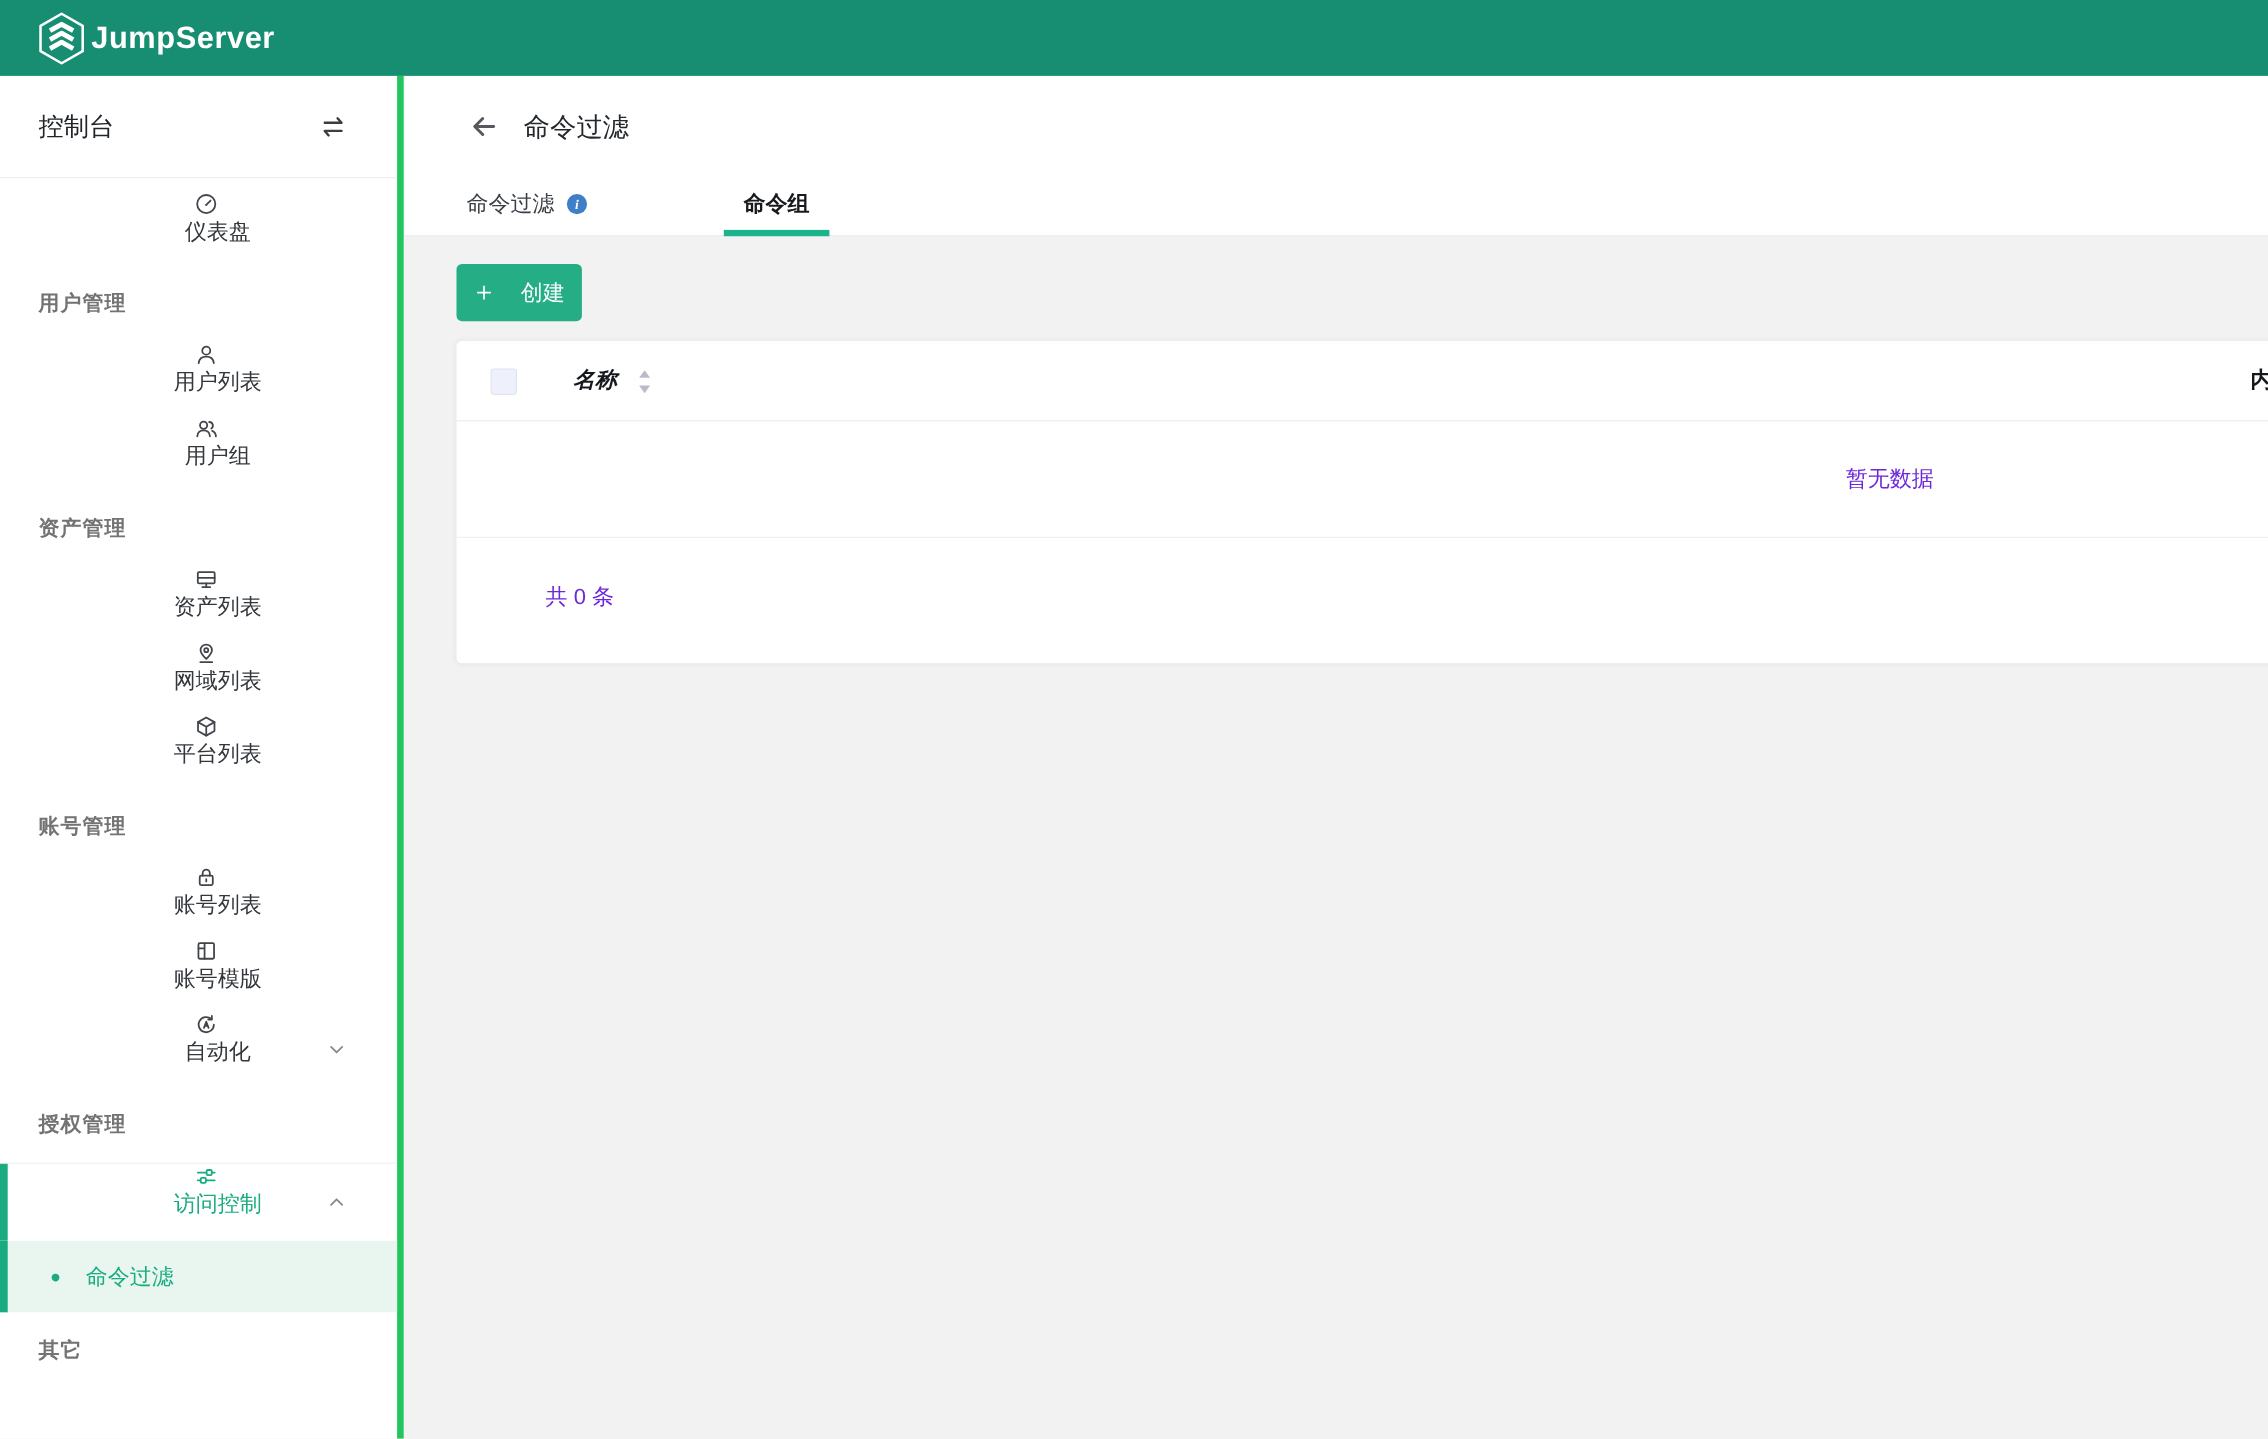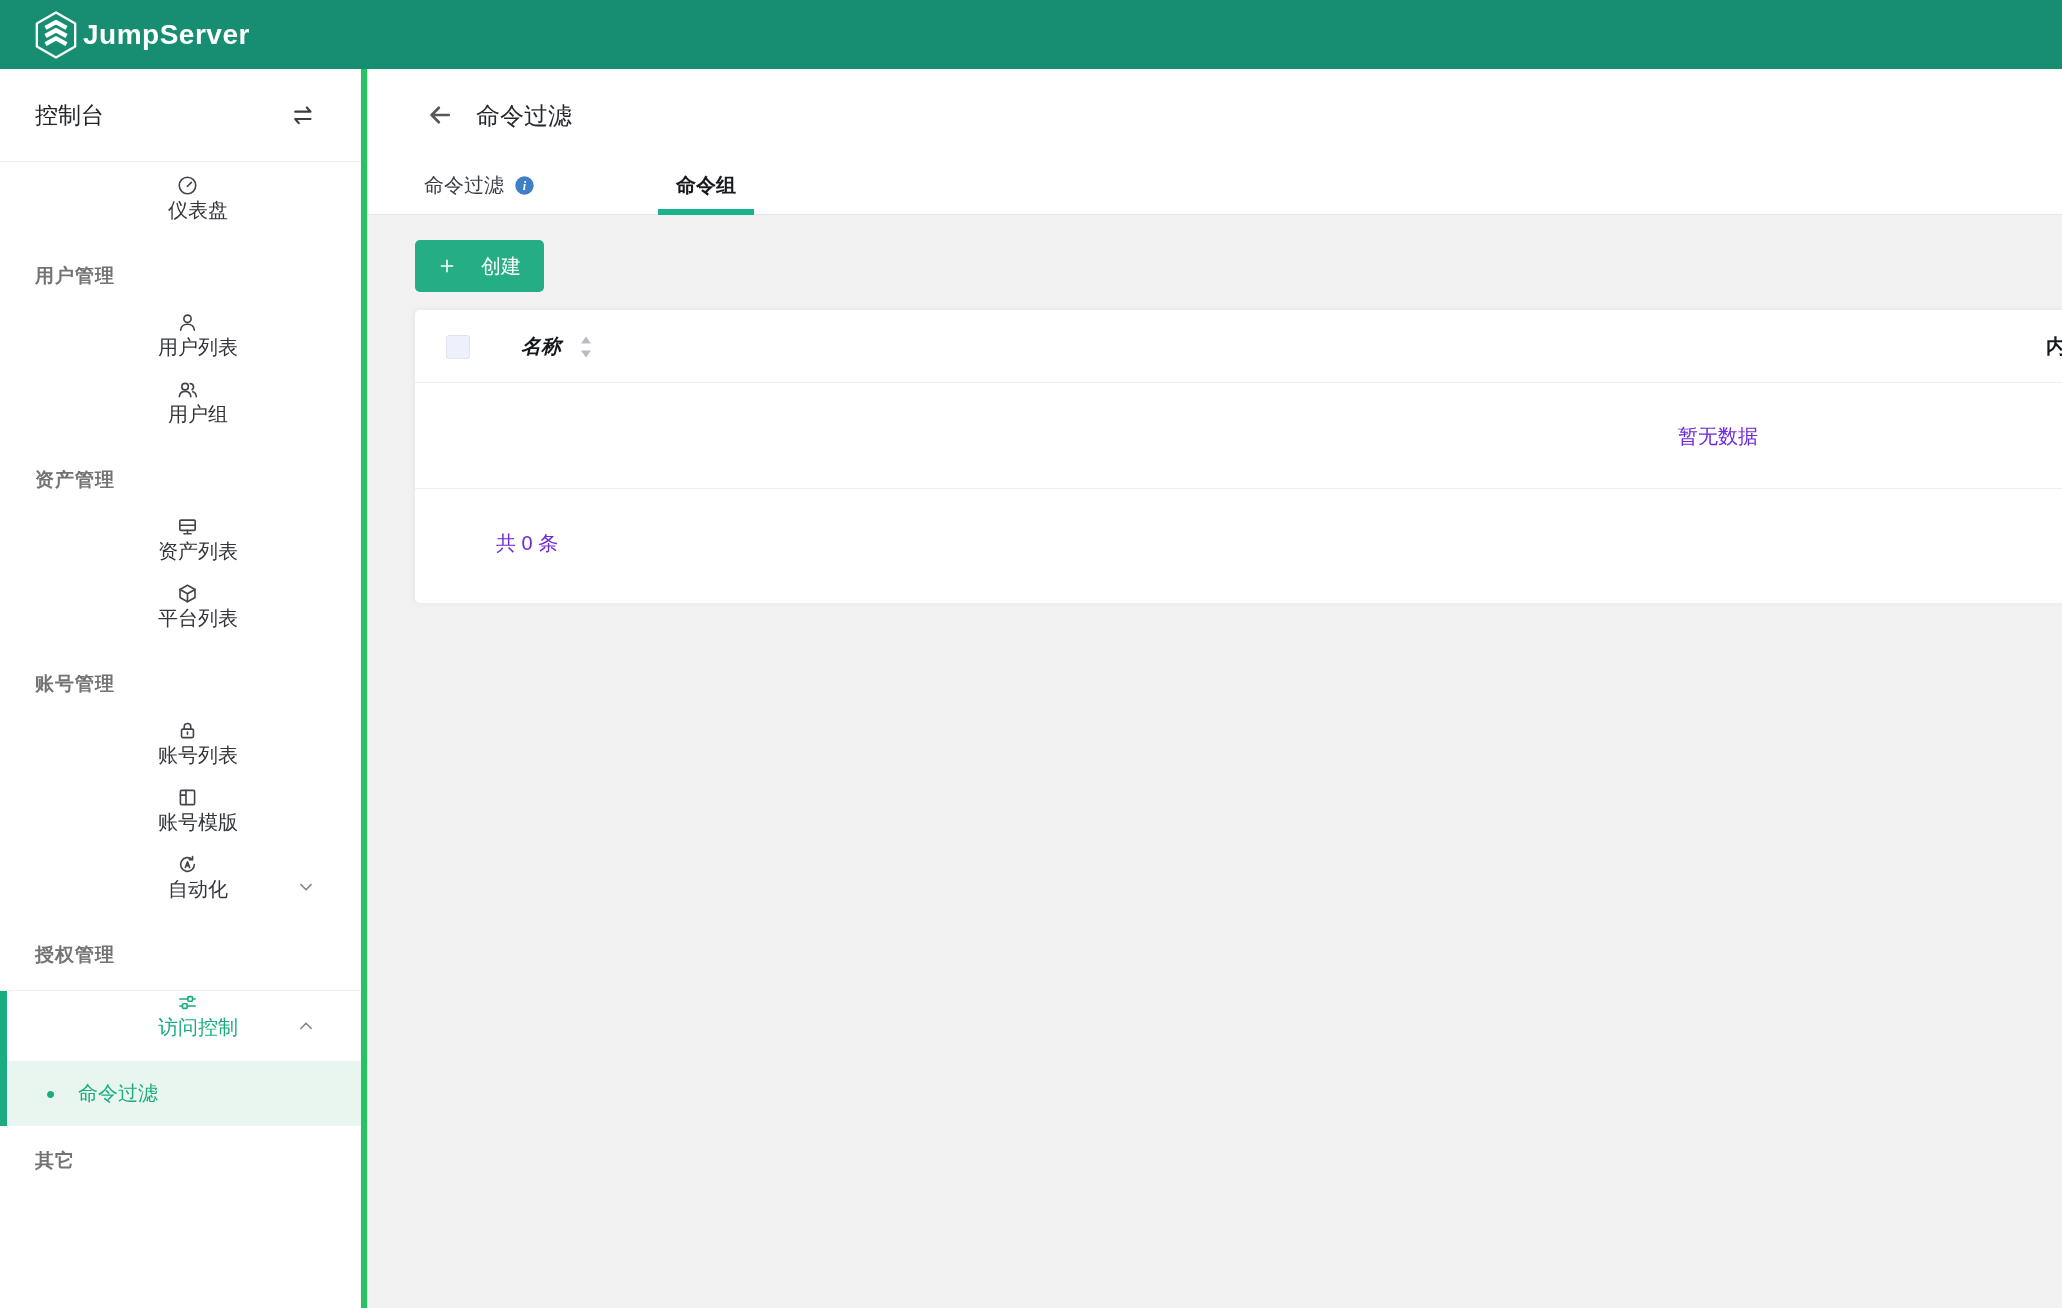--- a/index.html
+++ b/index.html
@@ -53,21 +53,21 @@
   .page-title { position: absolute; left: 108px; top: 31px; font-size: 24px; font-weight: 500; color: #24272c; }
   .tab { position: absolute; bottom: 0; height: 58px; display: flex; align-items: center; cursor: pointer; }
   .tab-plain { left: 56px; gap: 10px; font-size: 20px; color: #3c4046; }
   .tab-active { left: 290px; width: 96px; justify-content: center; font-size: 20px; font-weight: 700; color: #17191d; }
   .tab-underline { position: absolute; left: 0; right: 0; bottom: -1px; height: 6px;
                background: var(--tab-underline, #1ab38b); }
   .info { width: 21px; height: 21px; display: inline-flex; }
   .info svg { width: 100%; height: 100%; }
 
   .content { position: absolute; left: 0; right: 0; top: 146px; bottom: 0; background: var(--content-bg, #f2f2f3); }
-  .create-btn { position: absolute; left: 47px; top: 25px; width: 129px; height: 52px;
+  .create-btn { position: absolute; left: 47px; top: 25px; width: 114px; height: 52px;
                background: var(--button-green, #25ae85); border: none; border-radius: 5px;
                color: #fff; font-size: 20px; font-family: inherit; display: flex; align-items: center;
                justify-content: center; gap: 25px; cursor: pointer; }
   .create-btn .plus { width: 18px; height: 18px; display: inline-flex; }
   .create-btn .plus svg { width: 100%; height: 100%; }
 
   .card { position: absolute; left: 47px; top: 95px; width: 1760px; height: 293px;
           background: #fff; border-radius: 5px; box-shadow: 0 0 6px rgba(31,45,61,.07); }
   .thead { position: relative; height: 73px; border-bottom: 1px solid #e9ecf1; }
   .checkbox { position: absolute; left: 31px; top: 25px; width: 24px; height: 24px;
@@ -156,20 +156,30 @@
               <rect x="4" y="5.3" width="16" height="10.8" rx="1.2"></rect>
               <path d="M4 10.7h16"></path>
               <path d="M12 16.1v3.2M8.3 19.6h7.4"></path>
             </svg>
           </span>
           <span class="lbl">资产列表</span>
         </div>
         <div class="m-item">
           <span class="ico">
             <svg viewBox="0 0 24 24" fill="none" stroke="#42464c" stroke-width="1.7" stroke-linecap="round" stroke-linejoin="round">
+              <path d="M12 4.1a5.4 5.4 0 0 1 5.4 5.4c0 3-2.4 5.3-5.4 8.3-3-3-5.4-5.3-5.4-8.3A5.4 5.4 0 0 1 12 4.1z"></path>
+              <circle cx="12" cy="9.5" r="1.9"></circle>
+              <path d="M6.4 20.8h11.2"></path>
+            </svg>
+          </span>
+          <span class="lbl">网域列表</span>
+        </div>
+        <div class="m-item">
+          <span class="ico">
+            <svg viewBox="0 0 24 24" fill="none" stroke="#42464c" stroke-width="1.7" stroke-linecap="round" stroke-linejoin="round">
               <path d="M12 3.4l7.8 4.4v8.4L12 20.6l-7.8-4.4V7.8z"></path>
               <path d="M4.2 7.8L12 12.2l7.8-4.4M12 12.2v8.4"></path>
             </svg>
           </span>
           <span class="lbl">平台列表</span>
         </div>
         <div class="m-section">
           <span class="lbl">账号管理</span>
         </div>
         <div class="m-item">

